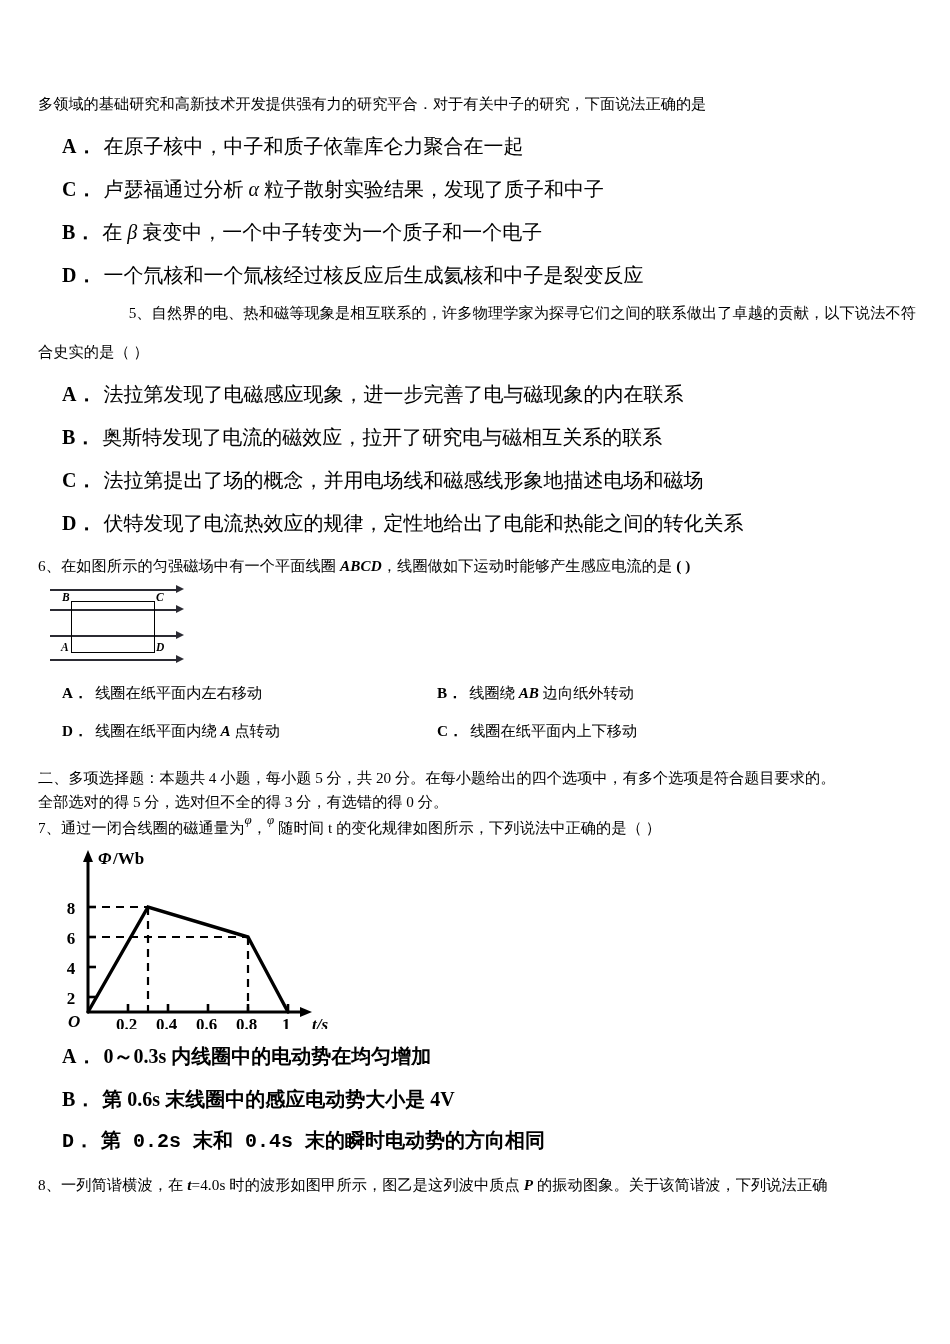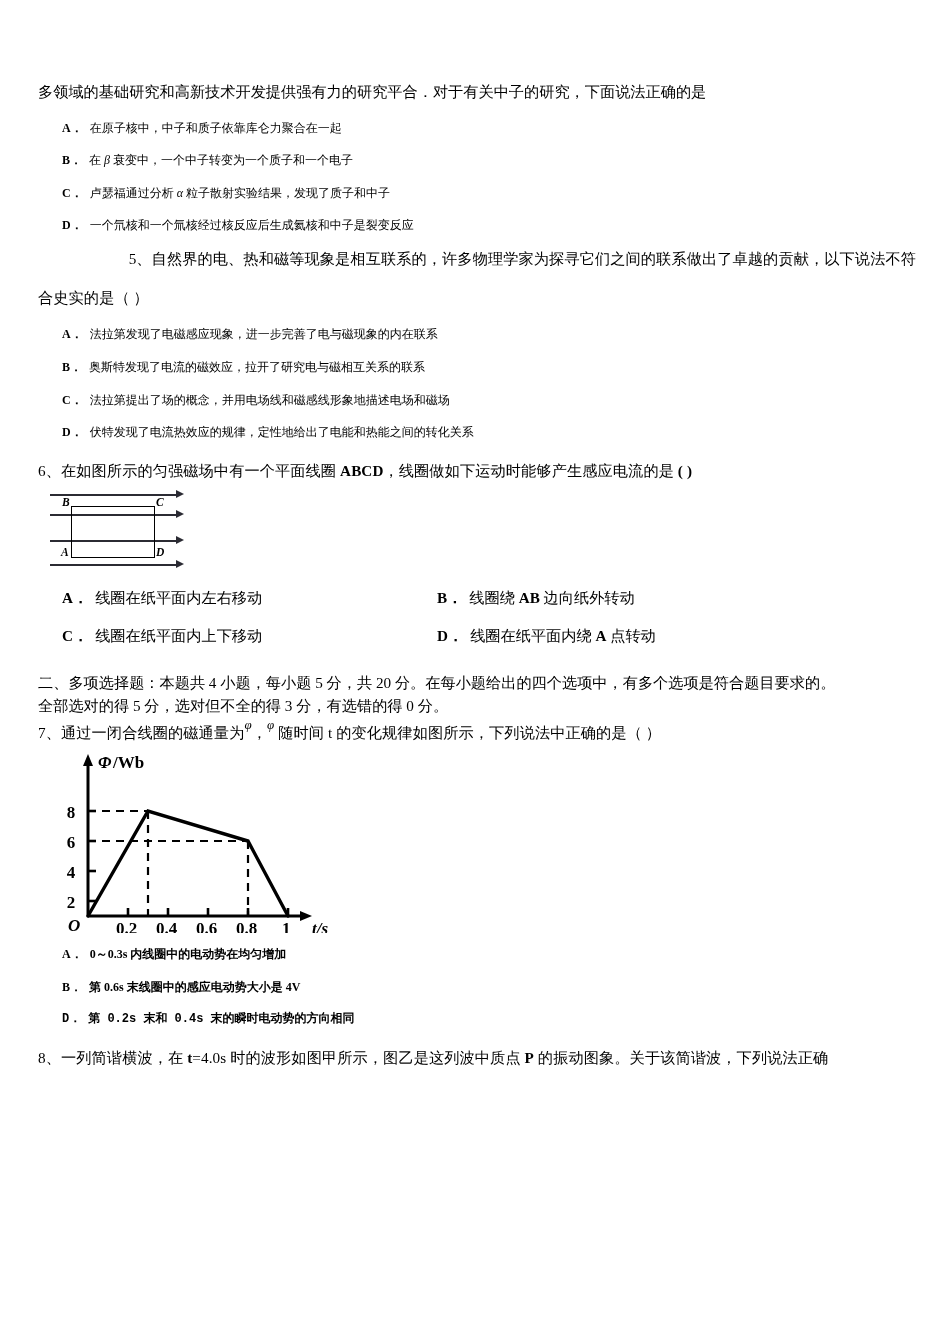--- a/index.html
+++ b/index.html
@@ -15,21 +15,21 @@
   #page {
     position: relative;
     width: 950px;
     height: 1344px;
     background: #ffffff;
     overflow: hidden;
   }
   .content {
     position: absolute;
     left: 38px;
-    top: 80px;
+    top: 92px;
     width: 878px;
   }
 
   
   .qline {
     font-size: 15.2px;
     line-height: 1.0;
     margin: 0 0 0 0;
     padding: 0;
     letter-spacing: 0.1px;
@@ -37,41 +37,41 @@
   }
   .stem {
     margin-top: 0;
     margin-bottom: 17px;
     font-size: 15.2px;
     line-height: 1.55;
   }
   .stem-wrap { white-space: normal; }
 
   .opt {
-    font-size: 12px;
+    font-size: 20px;
     margin-bottom: 17px;
     padding-left: 24px;
     line-height: 1.3;
     white-space: nowrap;
   }
   .opt .lbl {
     font-weight: bold;
     margin-right: 7px;
   }
   .opt-2col {
     display: flex;
     padding-left: 24px;
     margin-bottom: 17px;
     font-size: 15.2px;
   }
   .opt-2col > .cell { width: 375px; white-space: nowrap; }
   .opt-2col .lbl { font-weight: bold; margin-right: 7px; }
 
   .it { font-style: italic; }
-  .bi { font-weight: bold; }
+  .bi { font-style: italic; font-weight: bold; }
   .bd { font-weight: bold; }
 
   
   .phi-sup {
     font-style: italic;
     font-size: 13px;
     vertical-align: 9px;
     display: inline-block;
   }
 
@@ -138,24 +138,24 @@
 
 <div id="page">
   <div class="content">
 
     <div class="stem stem-wrap">多领域的基础研究和高新技术开发提供强有力的研究平合．对于有关中子的研究，下面说法正确的是</div>
 
     <div class="opt">
       <span class="lbl">A．</span><span>在原子核中，中子和质子依靠库仑力聚合在一起</span>
     </div>
     <div class="opt">
+      <span class="lbl">C．</span><span>卢瑟福通过分析 </span><span class="it">α</span><span> 粒子散射实验结果，发现了质子和中子</span>
+    </div>
+    <div class="opt">
       <span class="lbl">B．</span><span>在 </span><span class="it">β</span><span> 衰变中，一个中子转变为一个质子和一个电子</span>
-    </div>
-    <div class="opt">
-      <span class="lbl">C．</span><span>卢瑟福通过分析 </span><span class="it">α</span><span> 粒子散射实验结果，发现了质子和中子</span>
     </div>
     <div class="opt">
       <span class="lbl">D．</span><span>一个氘核和一个氚核经过核反应后生成氦核和中子是裂变反应</span>
     </div>
 
     <div class="qline" style="margin-bottom:24px;text-align:right;">5、自然界的电、热和磁等现象是相互联系的，许多物理学家为探寻它们之间的联系做出了卓越的贡献，以下说法不符</div>
     <div class="qline" style="margin-bottom:22px;">合史实的是（      ）</div>
 
     <div class="opt">
       <span class="lbl">A．</span><span>法拉第发现了电磁感应现象，进一步完善了电与磁现象的内在联系</span>
@@ -199,24 +199,24 @@
       <div class="cell">
         <span class="lbl">A．</span><span>线圈在纸平面内左右移动</span>
       </div>
       <div class="cell">
         <span class="lbl">B．</span><span>线圈绕 </span><span class="bi">AB</span><span> 边向纸外转动</span>
       </div>
     </div>
 
     <div class="opt-2col" style="margin-bottom:24px;">
       <div class="cell">
-        <span class="lbl">C．</span><span>线圈在纸平面内上下移动</span>
+        <span class="lbl">D．</span><span>线圈在纸平面内绕 </span><span class="bi">A</span><span> 点转动</span>
       </div>
       <div class="cell">
-        <span class="lbl">D．</span><span>线圈在纸平面内绕 </span><span class="bi">A</span><span> 点转动</span>
+        <span class="lbl">C．</span><span>线圈在纸平面内上下移动</span>
       </div>
     </div>
 
     <div class="section-head">
       <div>二、多项选择题：本题共 4 小题，每小题 5 分，共 20 分。在每小题给出的四个选项中，有多个选项是符合题目要求的。</div>
       <div>全部选对的得 5 分，选对但不全的得 3 分，有选错的得 0 分。</div>
     </div>
 
     <div class="qline" style="margin-bottom:6px;">
       <span>7、通过一闭合线圈的磁通量为</span><span class="phi-sup">φ</span><span>，</span><span class="phi-sup">φ</span><span>  随时间 t 的变化规律如图所示，下列说法中正确的是（    ）</span>

